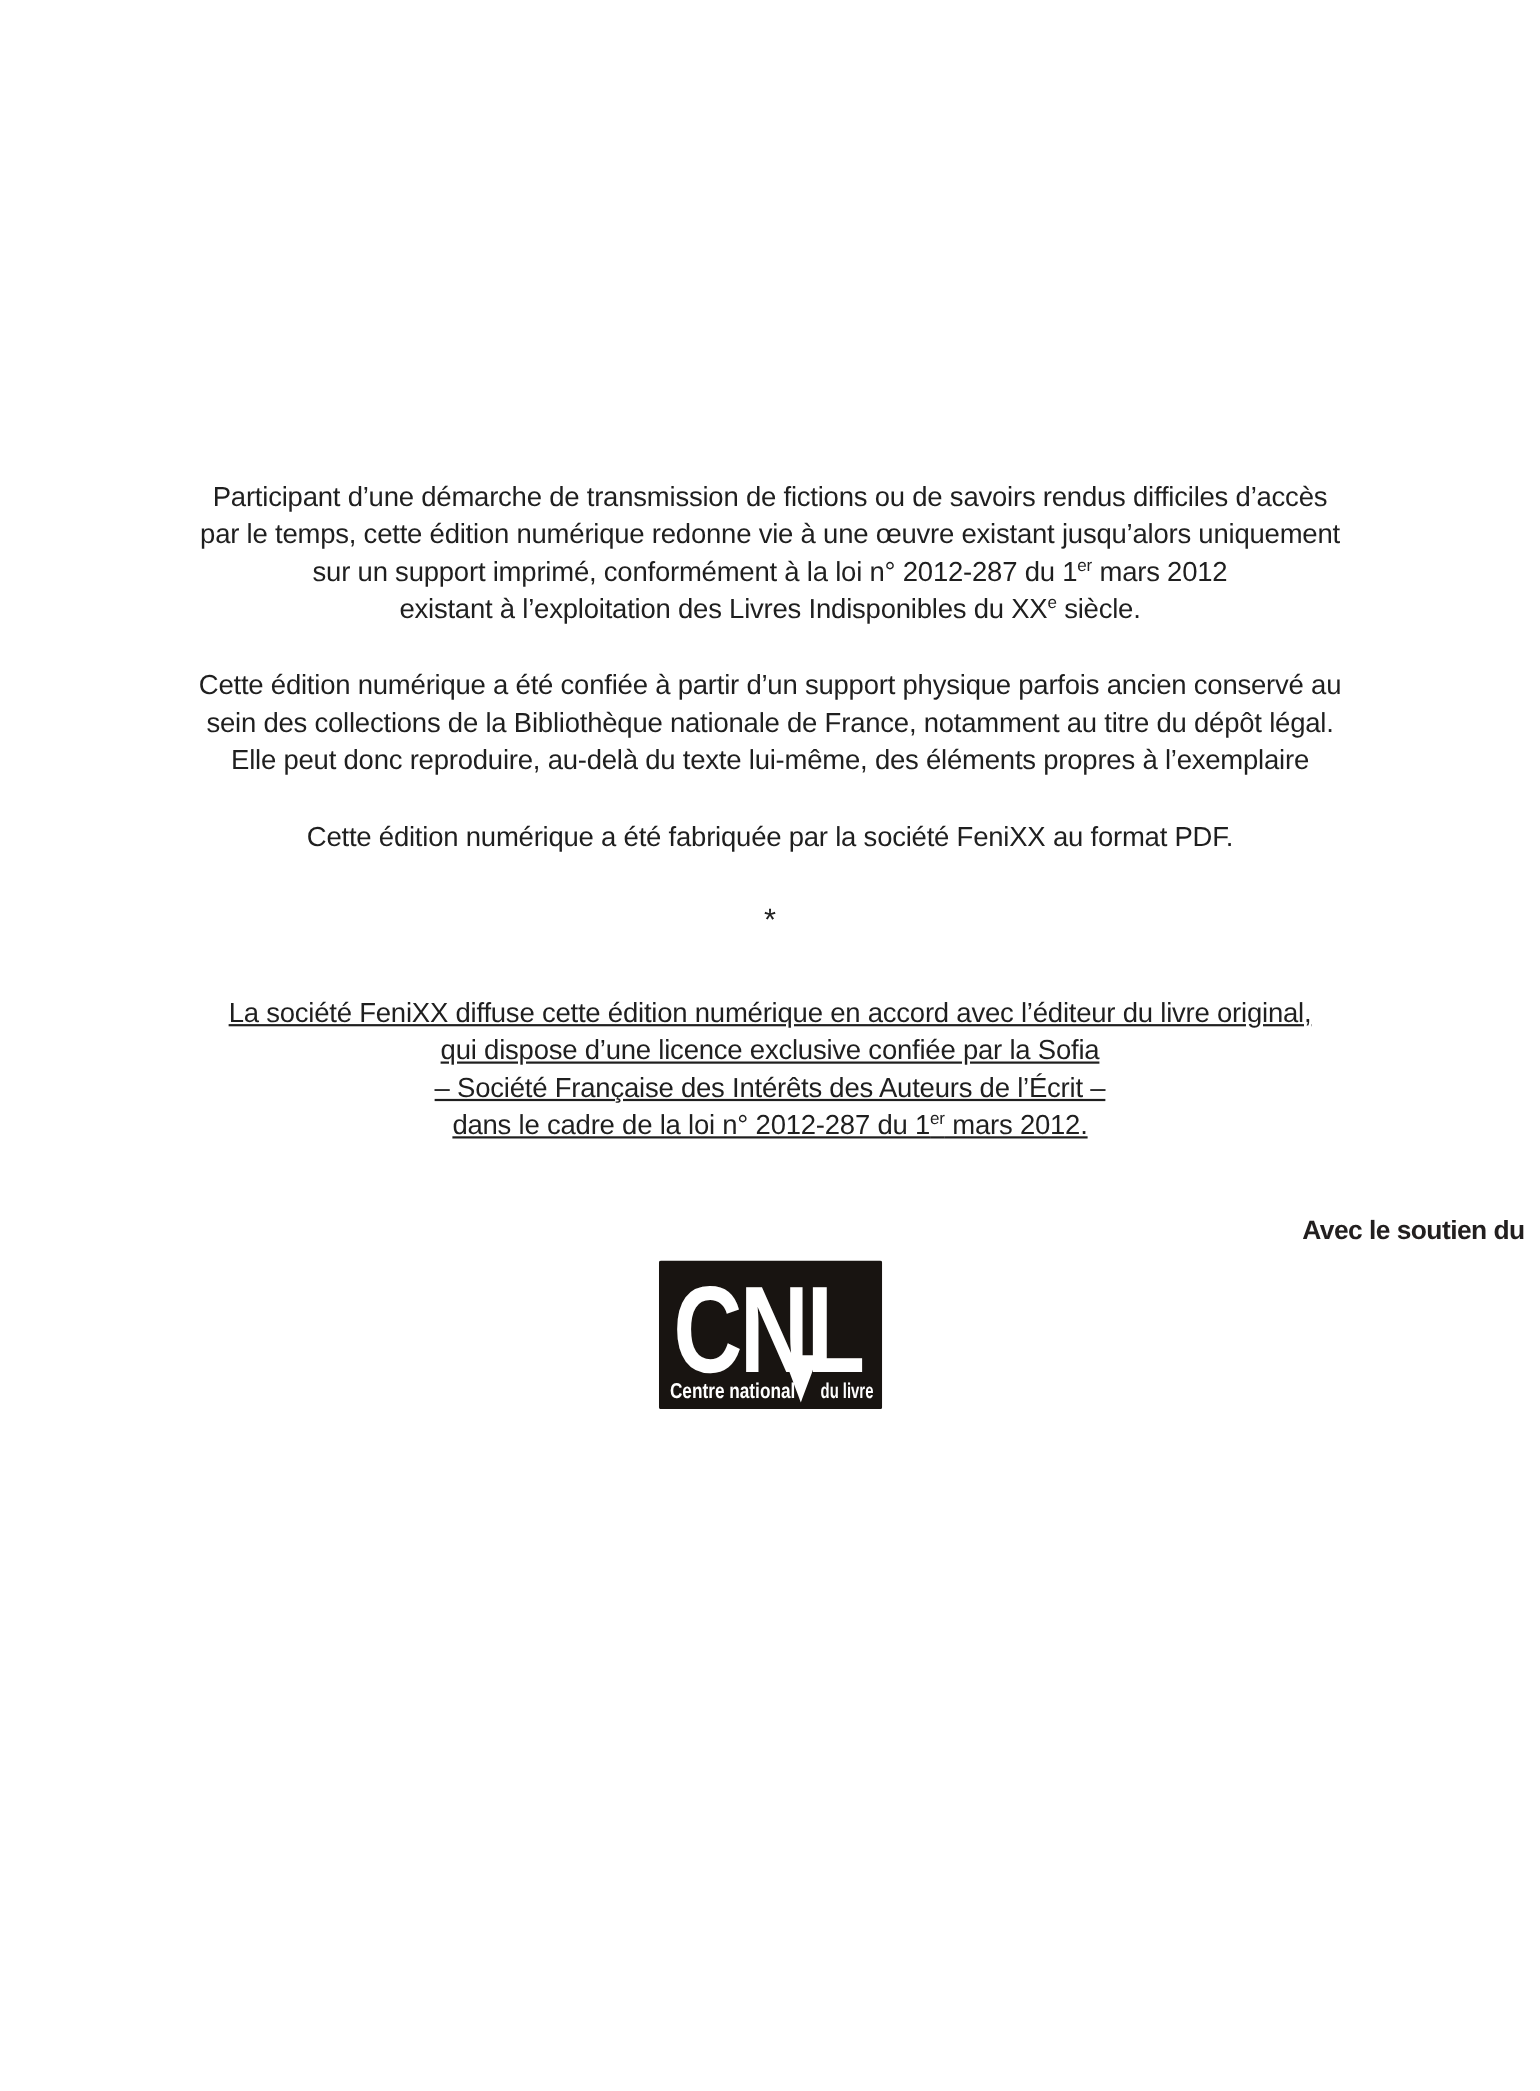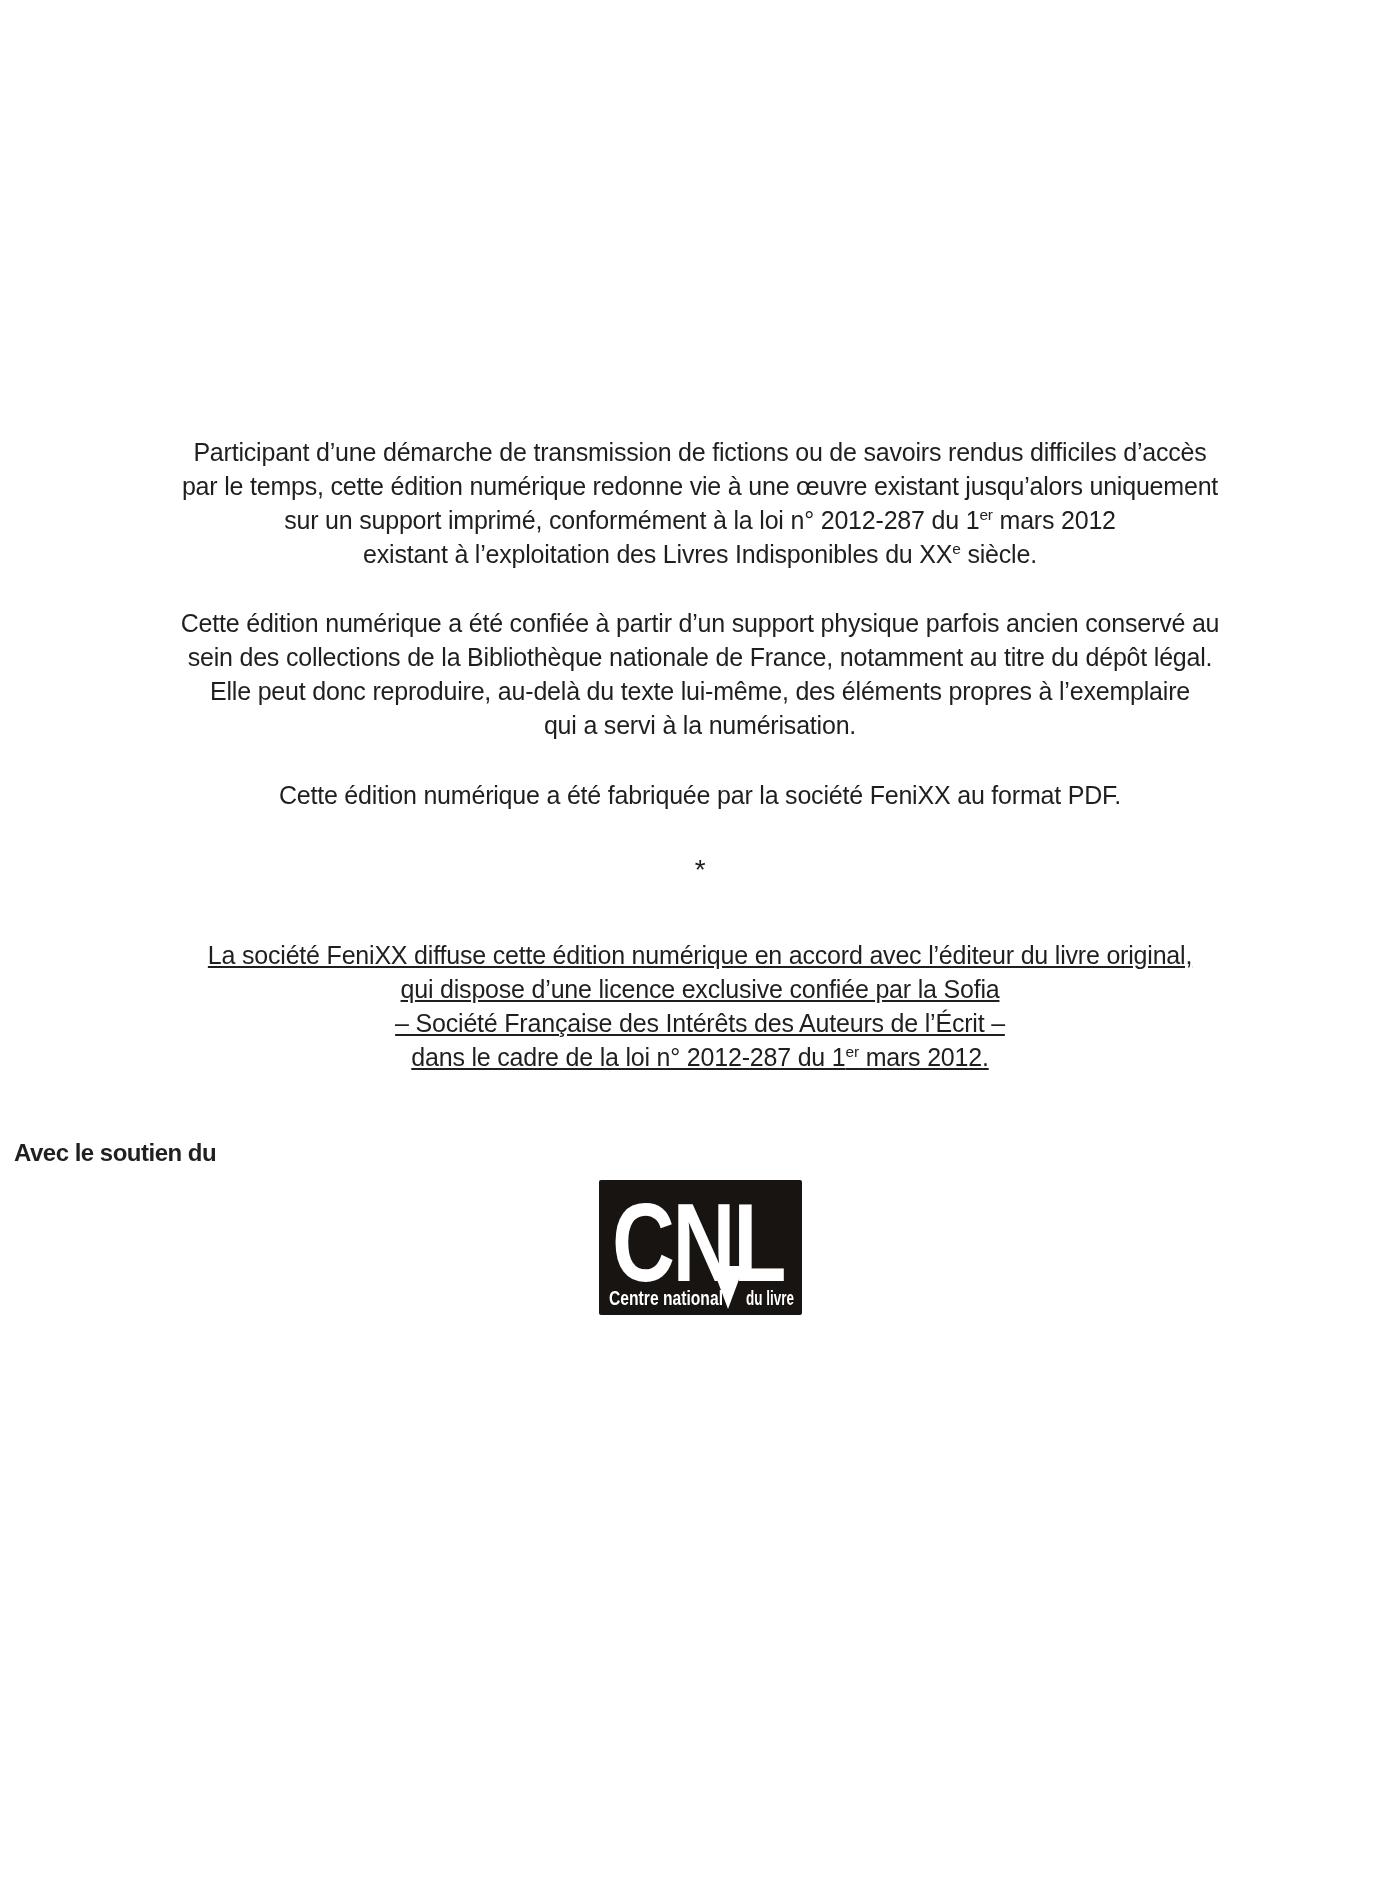--- a/index.html
+++ b/index.html
@@ -34,21 +34,21 @@
     text-align: center;
   }
   .para-license { margin-bottom: 0; text-decoration: underline; }
   sup {
     font-size: 0.62em;
     line-height: 0;
     vertical-align: super;
   }
   .support {
     margin-top: 64px;
-    text-align: left;
+    text-align: right;
   }
   .support-caption {
     font-size: 24px;
     font-weight: 700;
     letter-spacing: -0.5px;
     line-height: 30px;
     color: #221f1f;
     margin-bottom: 12px;
   }
   .cnl-logo {
@@ -75,21 +75,20 @@
       <span class="line">Participant d’une démarche de transmission de fictions ou de savoirs rendus difficiles d’accès</span>
       <span class="line">par le temps, cette édition numérique redonne vie à une œuvre existant jusqu’alors uniquement</span>
       <span class="line"><span>sur un support imprimé, conformément à la loi n° 2012-287 du 1</span><sup>er</sup><span> mars 2012</span></span>
       <span class="line"><span>existant à l’exploitation des Livres Indisponibles du XX</span><sup>e</sup><span> siècle.</span></span>
     </p>
 
     <p class="para para-source">
       <span class="line">Cette édition numérique a été confiée à partir d’un support physique parfois ancien conservé au</span>
       <span class="line">sein des collections de la Bibliothèque nationale de France, notamment au titre du dépôt légal.</span>
       <span class="line">Elle peut donc reproduire, au-delà du texte lui-même, des éléments propres à l’exemplaire</span>
-      <span class="line">qui a servi à la numérisation.</span>
     </p>
 
     <p class="para para-fabrication">
       <span class="line">Cette édition numérique a été fabriquée par la société FeniXX au format PDF.</span>
     </p>
 
 
     <span class="separator">*</span>
 
     <p class="para para-license">

